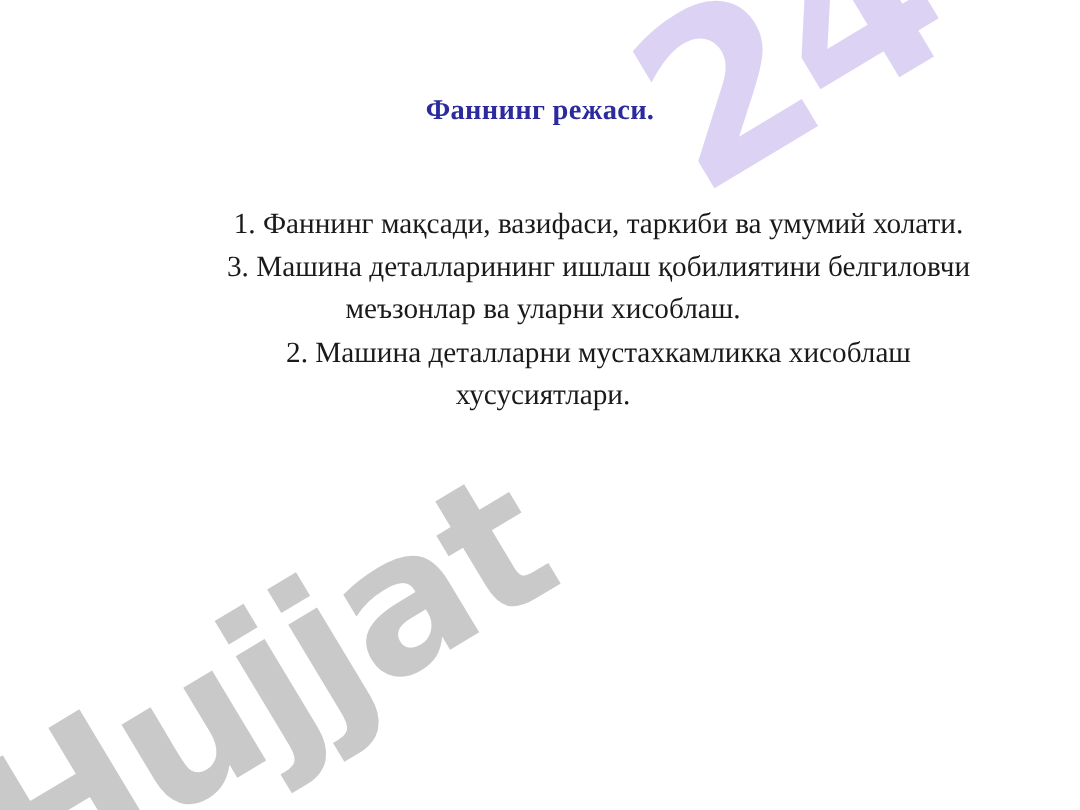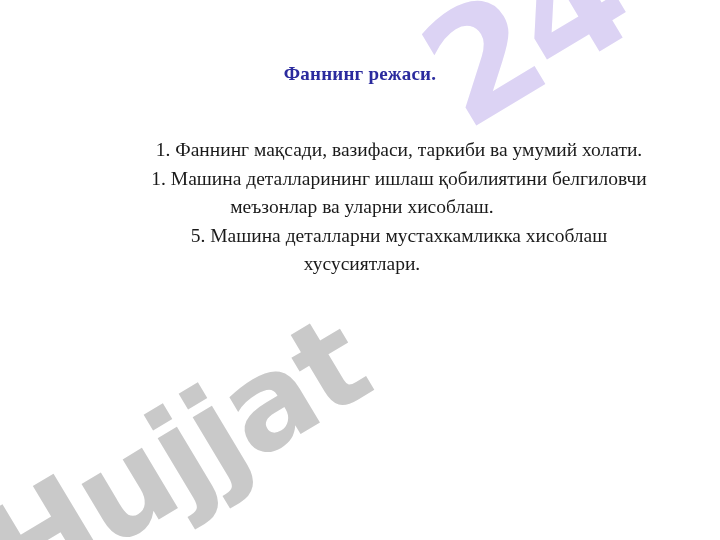--- a/index.html
+++ b/index.html
@@ -101,18 +101,18 @@
     <div class="wm-number">24</div>
     <div class="wm-text">Hujjat</div>
   </div>
 
   <div class="content">
 
     <div class="doc-title">Фаннинг режаси.</div>
 
     <div class="body-block">
       <p class="para">1. Фаннинг мақсади, вазифаси, таркиби ва умумий холати.</p>
-      <p class="para">1. Машина деталларининг ишлаш қобилиятини белгиловчи меъзонлар ва уларни хисоблаш.</p>
-      <p class="para">5. Машина деталларни мустахкамликка хисоблаш хусусиятлари.</p>
+      <p class="para">3. Машина деталларининг ишлаш қобилиятини белгиловчи меъзонлар ва уларни хисоблаш.</p>
+      <p class="para">2. Машина деталларни мустахкамликка хисоблаш хусусиятлари.</p>
     </div>
 
   </div>
 </div>
 
 </body></html>

